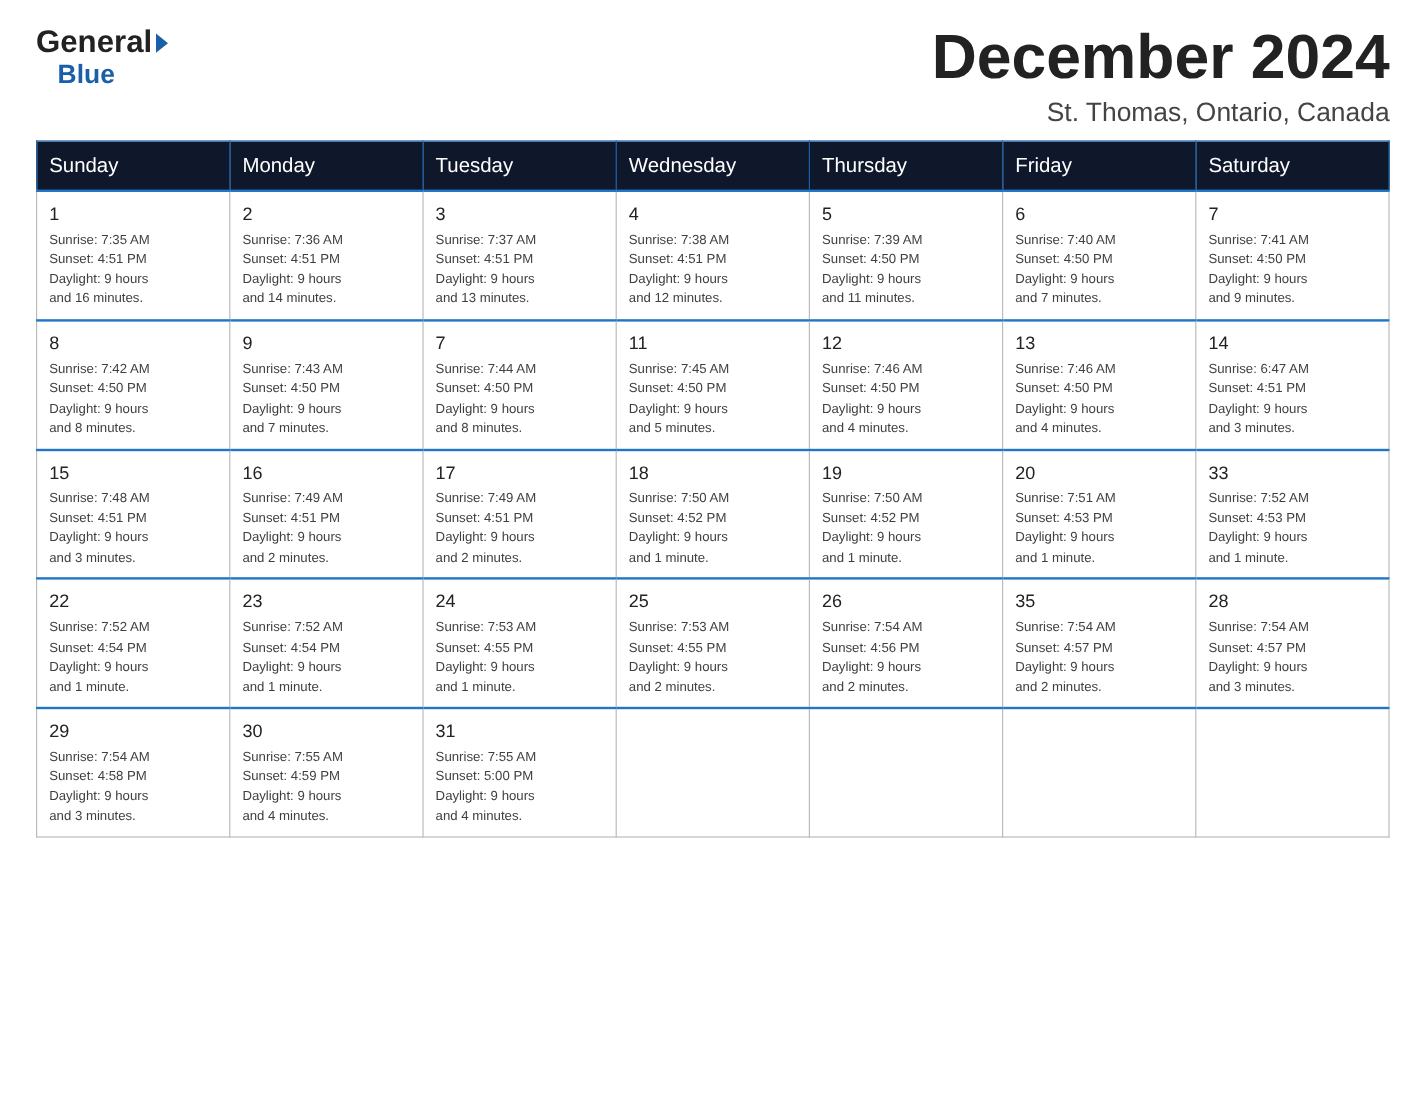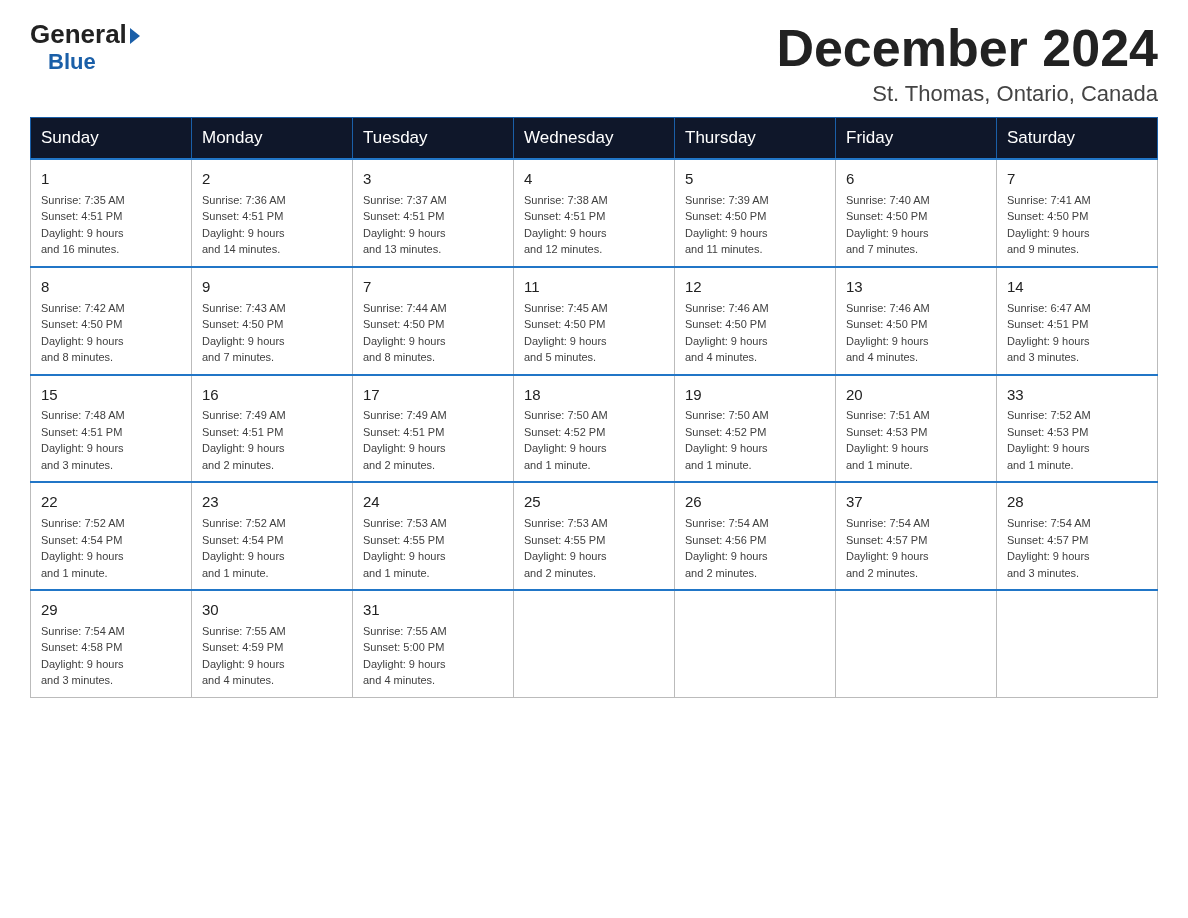--- a/index.html
+++ b/index.html
@@ -365,21 +365,21 @@
           <td>
             <div class="day-number">26</div>
             <div class="day-info">
               <div>Sunrise: 7:54 AM</div>
               <div>Sunset: 4:56 PM</div>
               <div>Daylight: 9 hours</div>
               <div>and 2 minutes.</div>
             </div>
           </td>
           <td>
-            <div class="day-number">37</div>
+            <div class="day-number">35</div>
             <div class="day-info">
               <div>Sunrise: 7:54 AM</div>
               <div>Sunset: 4:57 PM</div>
               <div>Daylight: 9 hours</div>
               <div>and 2 minutes.</div>
             </div>
           </td>
           <td>
             <div class="day-number">28</div>
             <div class="day-info">

